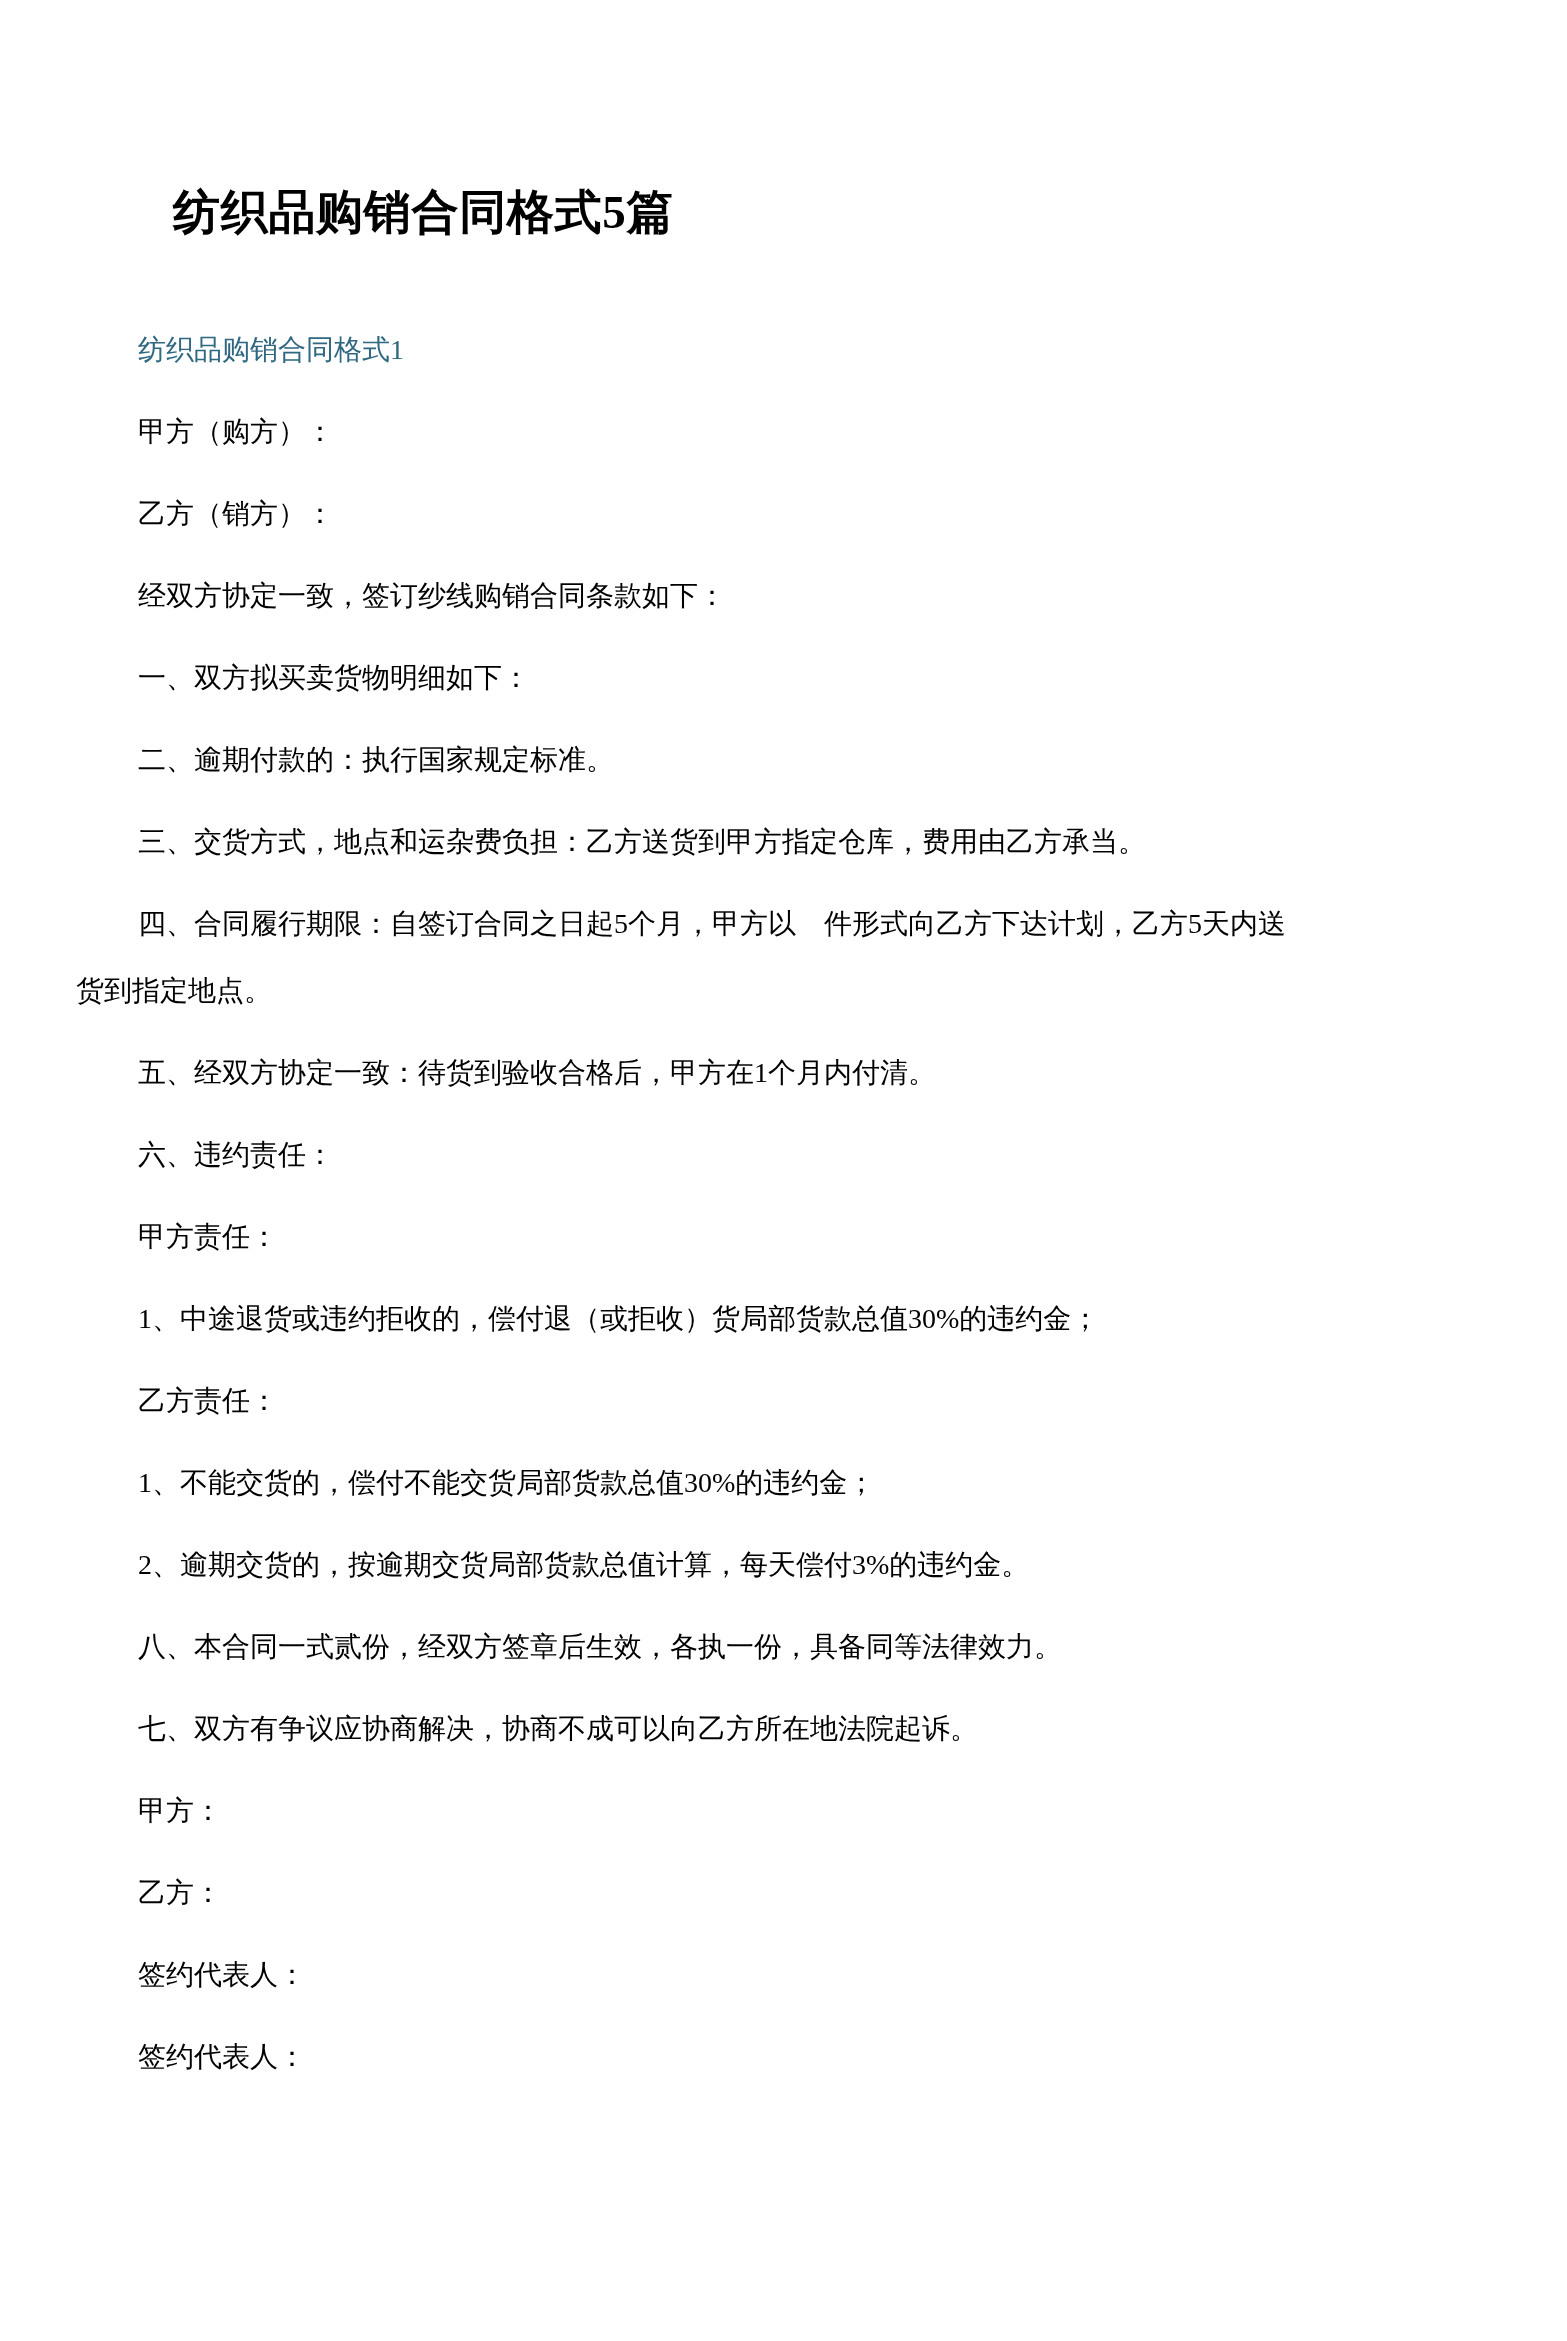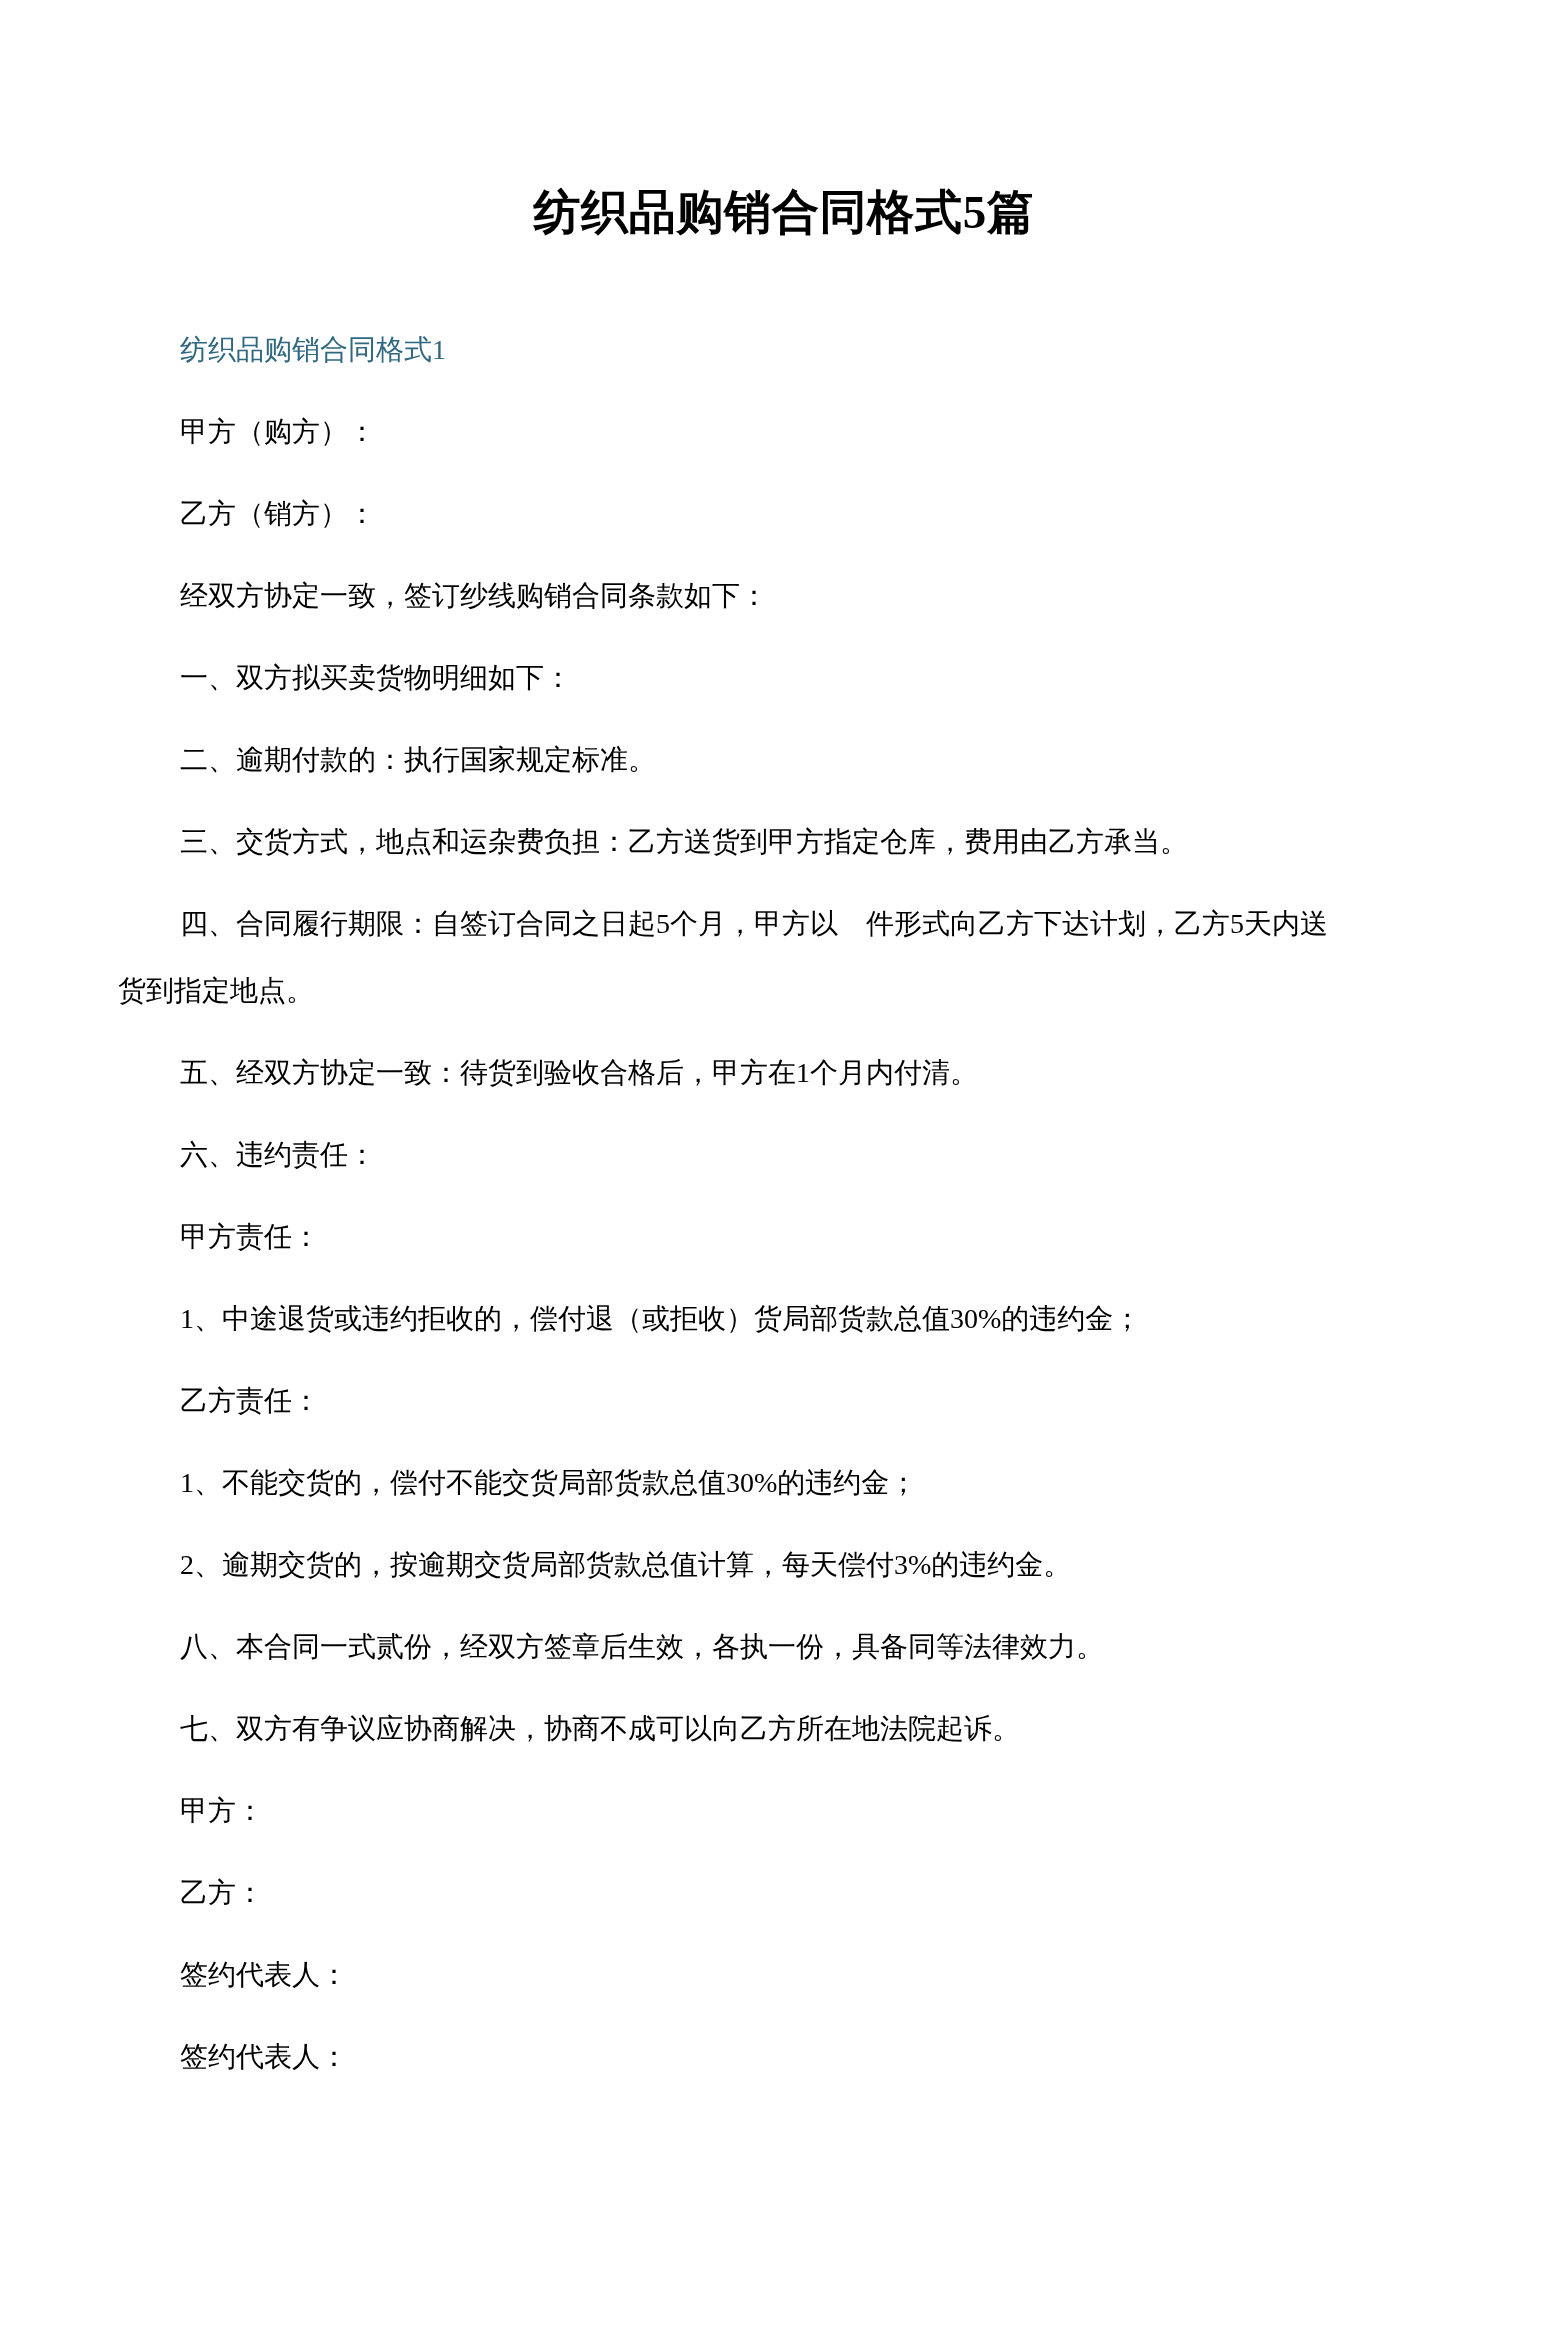--- a/index.html
+++ b/index.html
@@ -15,28 +15,28 @@
     font-family: "Liberation Serif", "DejaVu Serif", serif;
     color: #000000;
   }
   .page {
     position: absolute;
     inset: 0;
     background: #ffffff;
   }
   .doc-title {
     margin: 184px 173px 0 173px;
-    text-align: center;
+    text-align: left;
     font-size: 47px;
     line-height: 57px;
     font-weight: 700;
     letter-spacing: 0.7px;
   }
   .doc-body {
-    margin-left: 118px;
+    margin-left: 76px;
     width: 1221px;
   }
   .section-title {
     margin: 75px 0 15px 0;
     font-size: 28px;
     line-height: 67px;
     font-weight: 400;
     color: #2F6880;
     text-indent: 62px;
   }

